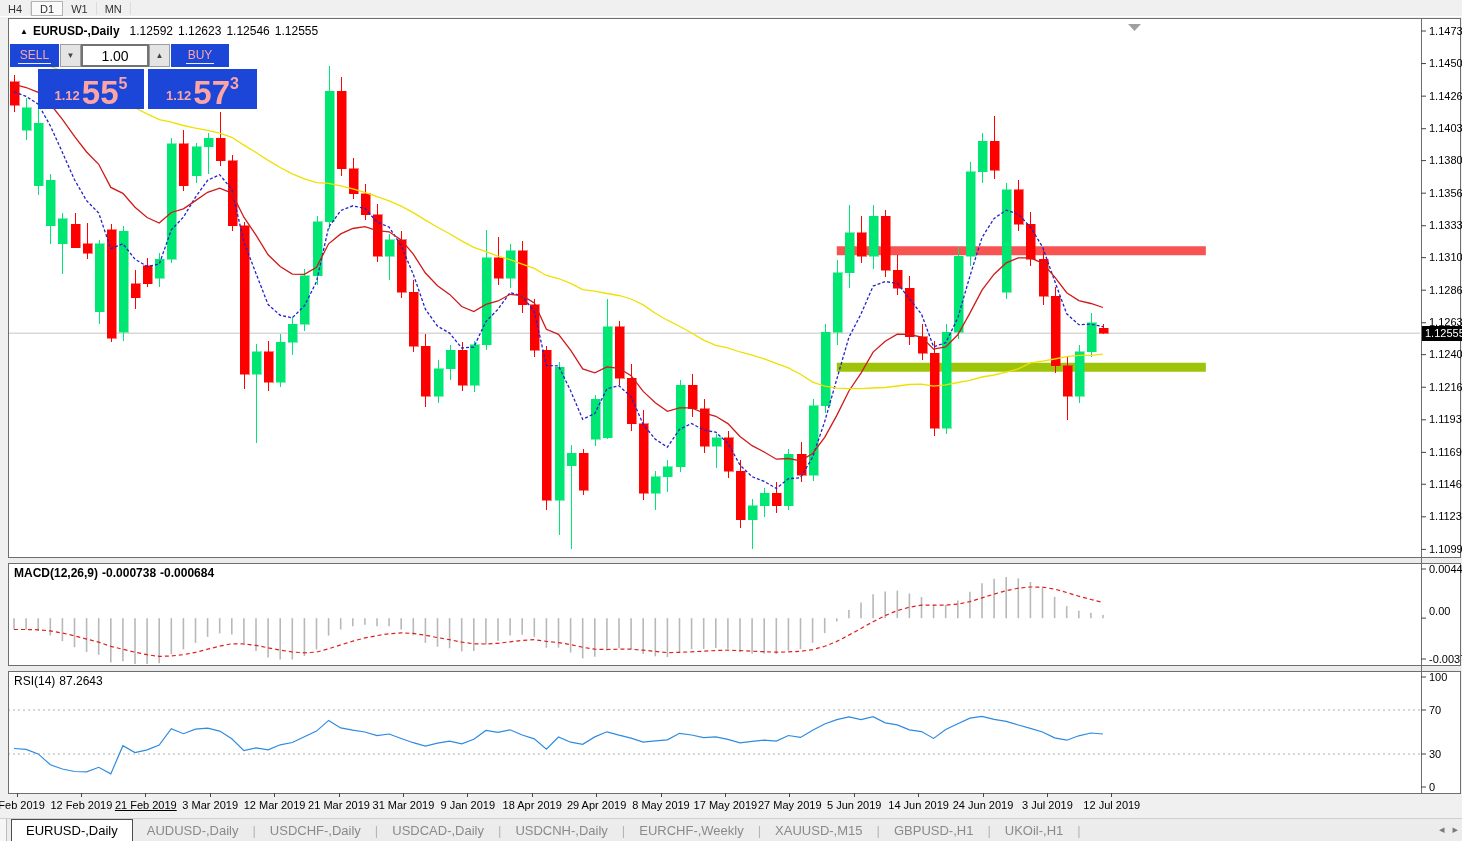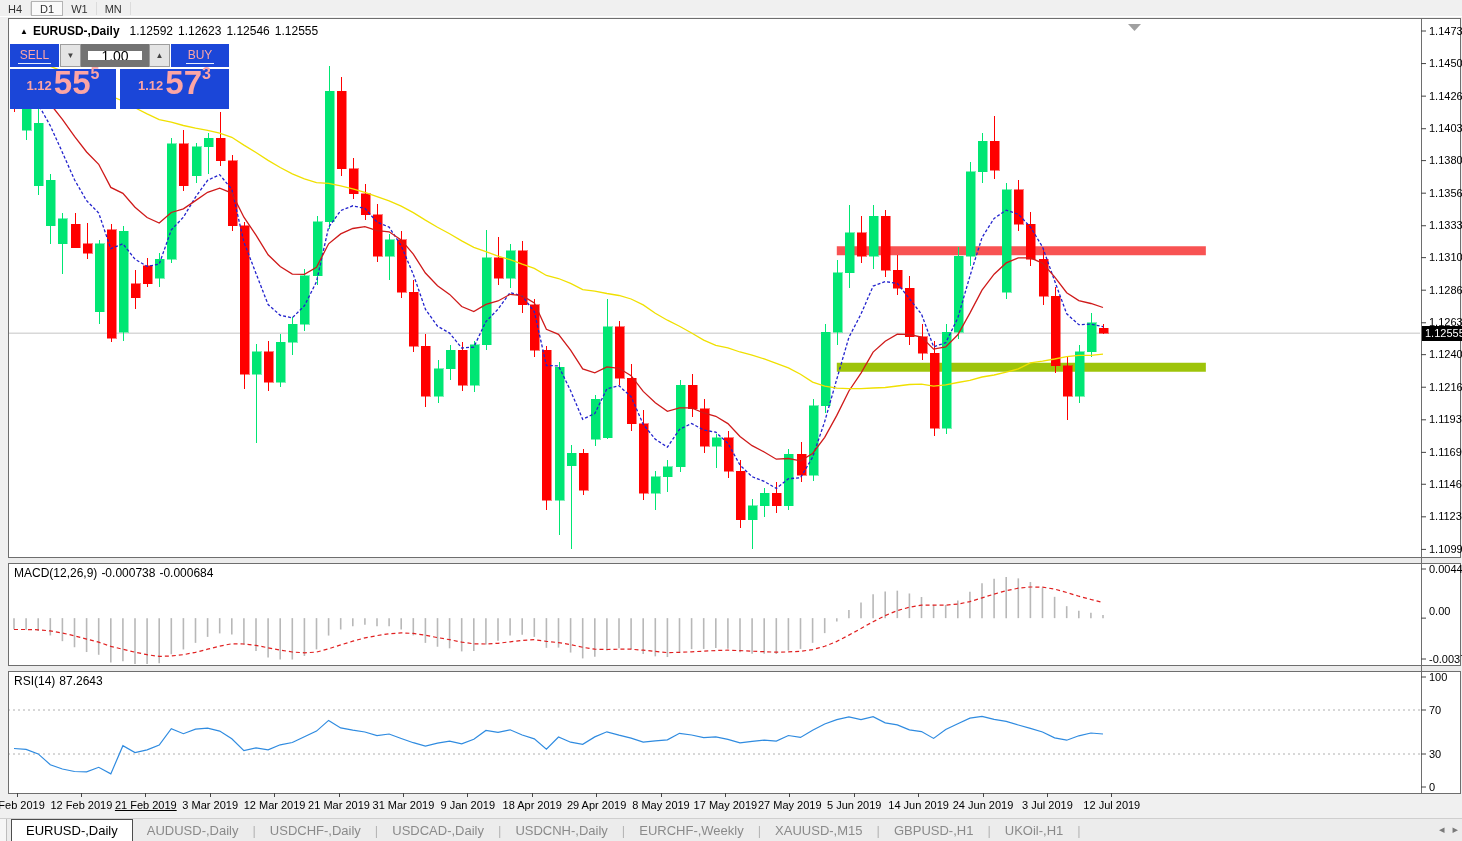--- a/index.html
+++ b/index.html
@@ -26,24 +26,24 @@
   #trade-panel .blue { background:#1b46d8; color:#fca5a5; }
   #sell-btn,#buy-btn { position:absolute; top:0; height:23px; font-size:12px;
     display:flex; align-items:center; justify-content:center; cursor:pointer; }
   #sell-btn { left:0; width:49px; }
   #buy-btn  { left:161px; width:58px; }
   #sell-btn span,#buy-btn span { border-bottom:1px solid rgba(255,255,255,.9); padding:0 2px 1px 2px; }
   .spin { position:absolute; top:0; width:21px; height:23px; background:#e4e4e4; border:1px solid #9d9d9d;
     font-size:8px; color:#444; display:flex; align-items:center; justify-content:center; cursor:pointer; }
   #spin-down { left:50px; }
   #spin-up   { left:139px; }
-  #vol-input { position:absolute; left:71px; top:0; width:68px; height:23px; border:7px solid #737373;
+  #vol-input { position:absolute; left:71px; top:0; width:68px; height:23px; border:2px solid #737373;
     font-size:14px; text-align:center; font-family:"Liberation Sans",sans-serif; padding:0; }
   .price-box { position:absolute; top:25px; height:40px; display:flex; align-items:flex-end;
-    justify-content:center; padding-bottom:13px; cursor:pointer; }
+    justify-content:center; padding-bottom:3px; cursor:pointer;margin-left:28px; }
   #sell-price-box { left:0; width:106px; }
   #buy-price-box  { left:110px; width:109px; }
   .price-box .pp { font-size:13px; font-weight:bold; margin:0 2px 3px 0; }
   .price-box .pb { font-size:33px; font-weight:bold; line-height:0.82; }
   .price-box .ps { font-size:16px; font-weight:bold; position:relative; top:-13px; }
   
   .axis-label { position:absolute; left:1429px; font-size:11px; white-space:nowrap; }
   #current-tag { position:absolute; left:1422px; width:40px; height:15px; background:#000; color:#fff;
     font-size:11px; line-height:15px; padding-left:3px; }
   .pane-label { position:absolute; left:14px; font-size:12px; white-space:nowrap; }
@@ -448,21 +448,21 @@
       <span class="pb">55</span>
       <span class="ps">5</span>
   </div>
   <div id="buy-price-box" class="price-box blue">
     <span class="pp">1.12</span>
       <span class="pb">57</span>
       <span class="ps">3</span>
   </div>
 </div>
 
-<div class="pane-label" style="top:566px;">
+<div class="pane-label" style="top:566px;font-weight:bold;">
   <span>MACD(12,26,9)</span><span>-0.000738</span><span>-0.000684</span>
 </div>
 <div class="pane-label" style="top:674px;">
   <span>RSI(14)</span><span>87.2643</span>
 </div>
 
 <div id="current-tag" style="top: 325.669px;">1.12555</div>
 
 <div id="axis-labels">
     <div class="axis-label" style="top: 24.5px;">1.14735</div>

